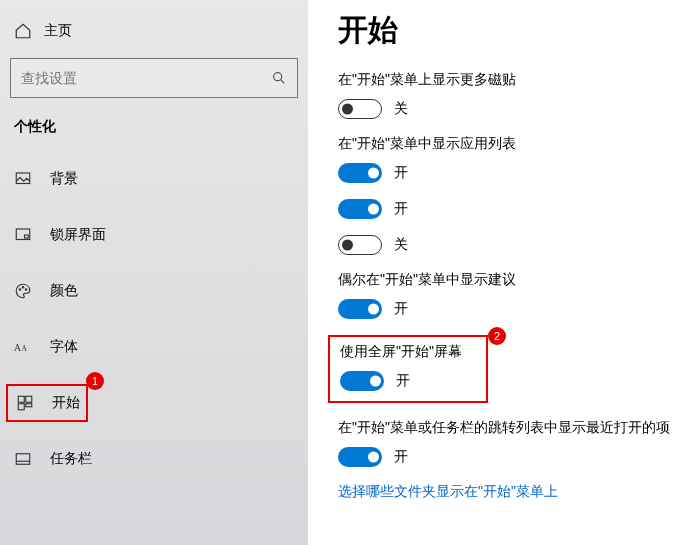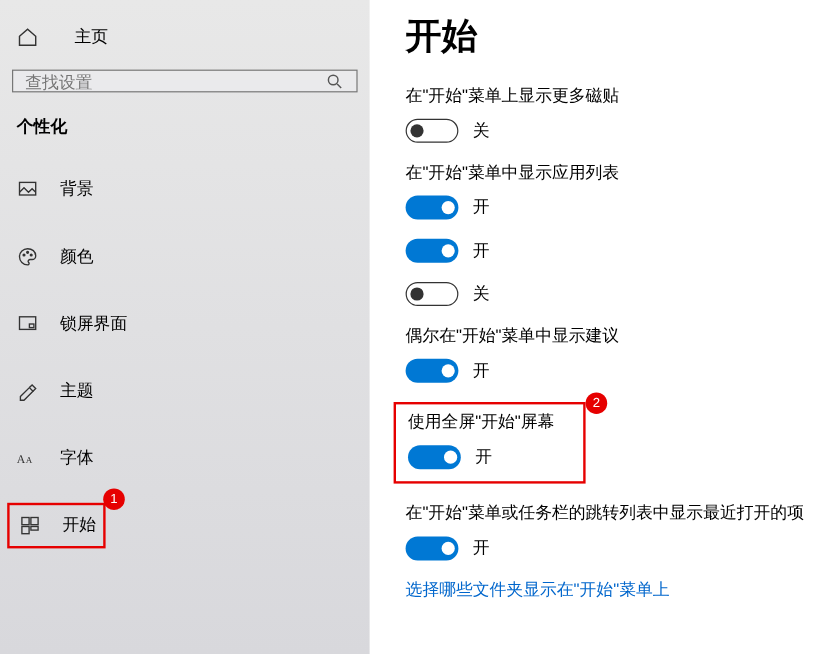--- a/index.html
+++ b/index.html
@@ -15,31 +15,31 @@
   }
   .sidebar {
     width: 308px;
     background: linear-gradient(to bottom, #e8e8e8, #d8d8dc);
     padding-top: 18px;
     position: relative;
   }
   .home-row {
     display: flex;
     align-items: flex-end;
-    gap: 30px;
+    gap: 12px;
     padding: 4px 0 4px 14px;
     margin-bottom: 14px;
     cursor: pointer;
   }
   .home-row .icon { width: 18px; height: 18px; display:flex; align-items:center; justify-content:center;}
   .search-box {
     margin: 0 10px 20px 10px;
     border: 1px solid #777;
     background: #eaeaec;
-    height: 19px;
+    height: 40px;
     display: flex;
     align-items: center;
     padding: 0 10px;
     cursor: text;
   }
   .search-box input {
     flex: 1;
     border: none;
     background: transparent;
     outline: none;
@@ -177,48 +177,39 @@
           <rect x="3" y="4" width="18" height="14"></rect>
           <path d="M3 15 L8 10 L13 15 L17 11 L21 15"></path>
         </svg>
     </span>
     <span>背景</span>
   </div>
 
   <div class="nav-item">
     <span class="icon">
       <svg width="18" height="18" viewBox="0 0 24 24" fill="none" stroke="#333" stroke-width="1.5">
+          <rect x="3" y="4" width="18" height="14"></rect>
+          <rect x="14" y="12" width="5" height="4"></rect>
+        </svg>
+    </span>
+    <span>锁屏界面</span>
+  </div>
+
+  <div class="nav-item">
+    <span class="icon">
+      <svg width="18" height="18" viewBox="0 0 24 24" fill="none" stroke="#333" stroke-width="1.5">
           <path d="M12 3 a9 9 0 1 0 0 18 c2 0 2-2 1-3 s0-3 2-3 h2 a4 4 0 0 0 4-4 C21 6 17 3 12 3 Z"></path>
           <circle cx="8" cy="10" r="1" fill="#333"></circle>
           <circle cx="12" cy="7" r="1" fill="#333"></circle>
           <circle cx="16" cy="10" r="1" fill="#333"></circle>
         </svg>
     </span>
     <span>颜色</span>
   </div>
 
-  <div class="nav-item">
-    <span class="icon">
-      <svg width="18" height="18" viewBox="0 0 24 24" fill="none" stroke="#333" stroke-width="1.5">
-          <rect x="3" y="4" width="18" height="14"></rect>
-          <rect x="14" y="12" width="5" height="4"></rect>
-        </svg>
-    </span>
-    <span>锁屏界面</span>
-  </div>
-
-  <div class="nav-item">
-    <span class="icon">
-      <svg width="18" height="18" viewBox="0 0 24 24" fill="none" stroke="#333" stroke-width="1.5">
-          <path d="M4 18 L14 8 L18 12 L8 22 L4 22 Z"></path>
-          <path d="M14 8 L17 5 L21 9 L18 12"></path>
-        </svg>
-    </span>
-    <span>主题</span>
-  </div>
 
   <div class="nav-item">
     <span class="icon">
       <svg width="18" height="16" viewBox="0 0 24 20" fill="#333">
           <text x="0" y="15" font-size="13" font-family="serif">A</text>
           <text x="10" y="15" font-size="10" font-family="serif">A</text>
         </svg>
     </span>
     <span>字体</span>
   </div>
@@ -229,20 +220,29 @@
           <rect x="3" y="3" width="8" height="8"></rect>
           <rect x="13" y="3" width="8" height="8"></rect>
           <rect x="3" y="13" width="8" height="8"></rect>
           <rect x="13" y="13" width="8" height="4"></rect>
         </svg>
     </span>
     <span>开始</span>
     <span class="annot-badge" style="top:-14px; right:-18px;">1</span>
   </div>
 
+  <div class="nav-item">
+    <span class="icon">
+      <svg width="18" height="18" viewBox="0 0 24 24" fill="none" stroke="#333" stroke-width="1.5">
+          <rect x="3" y="5" width="18" height="14"></rect>
+          <line x1="3" y1="15" x2="21" y2="15"></line>
+        </svg>
+    </span>
+    <span>任务栏</span>
+  </div>
 </div>
 
 <div class="main">
   <h1>开始</h1>
 
   <div class="setting">
     <div class="label">在"开始"菜单上显示更多磁贴</div>
     <div class="toggle-row">
       <div class="toggle off"></div>
       <span class="toggle-state">关</span>

